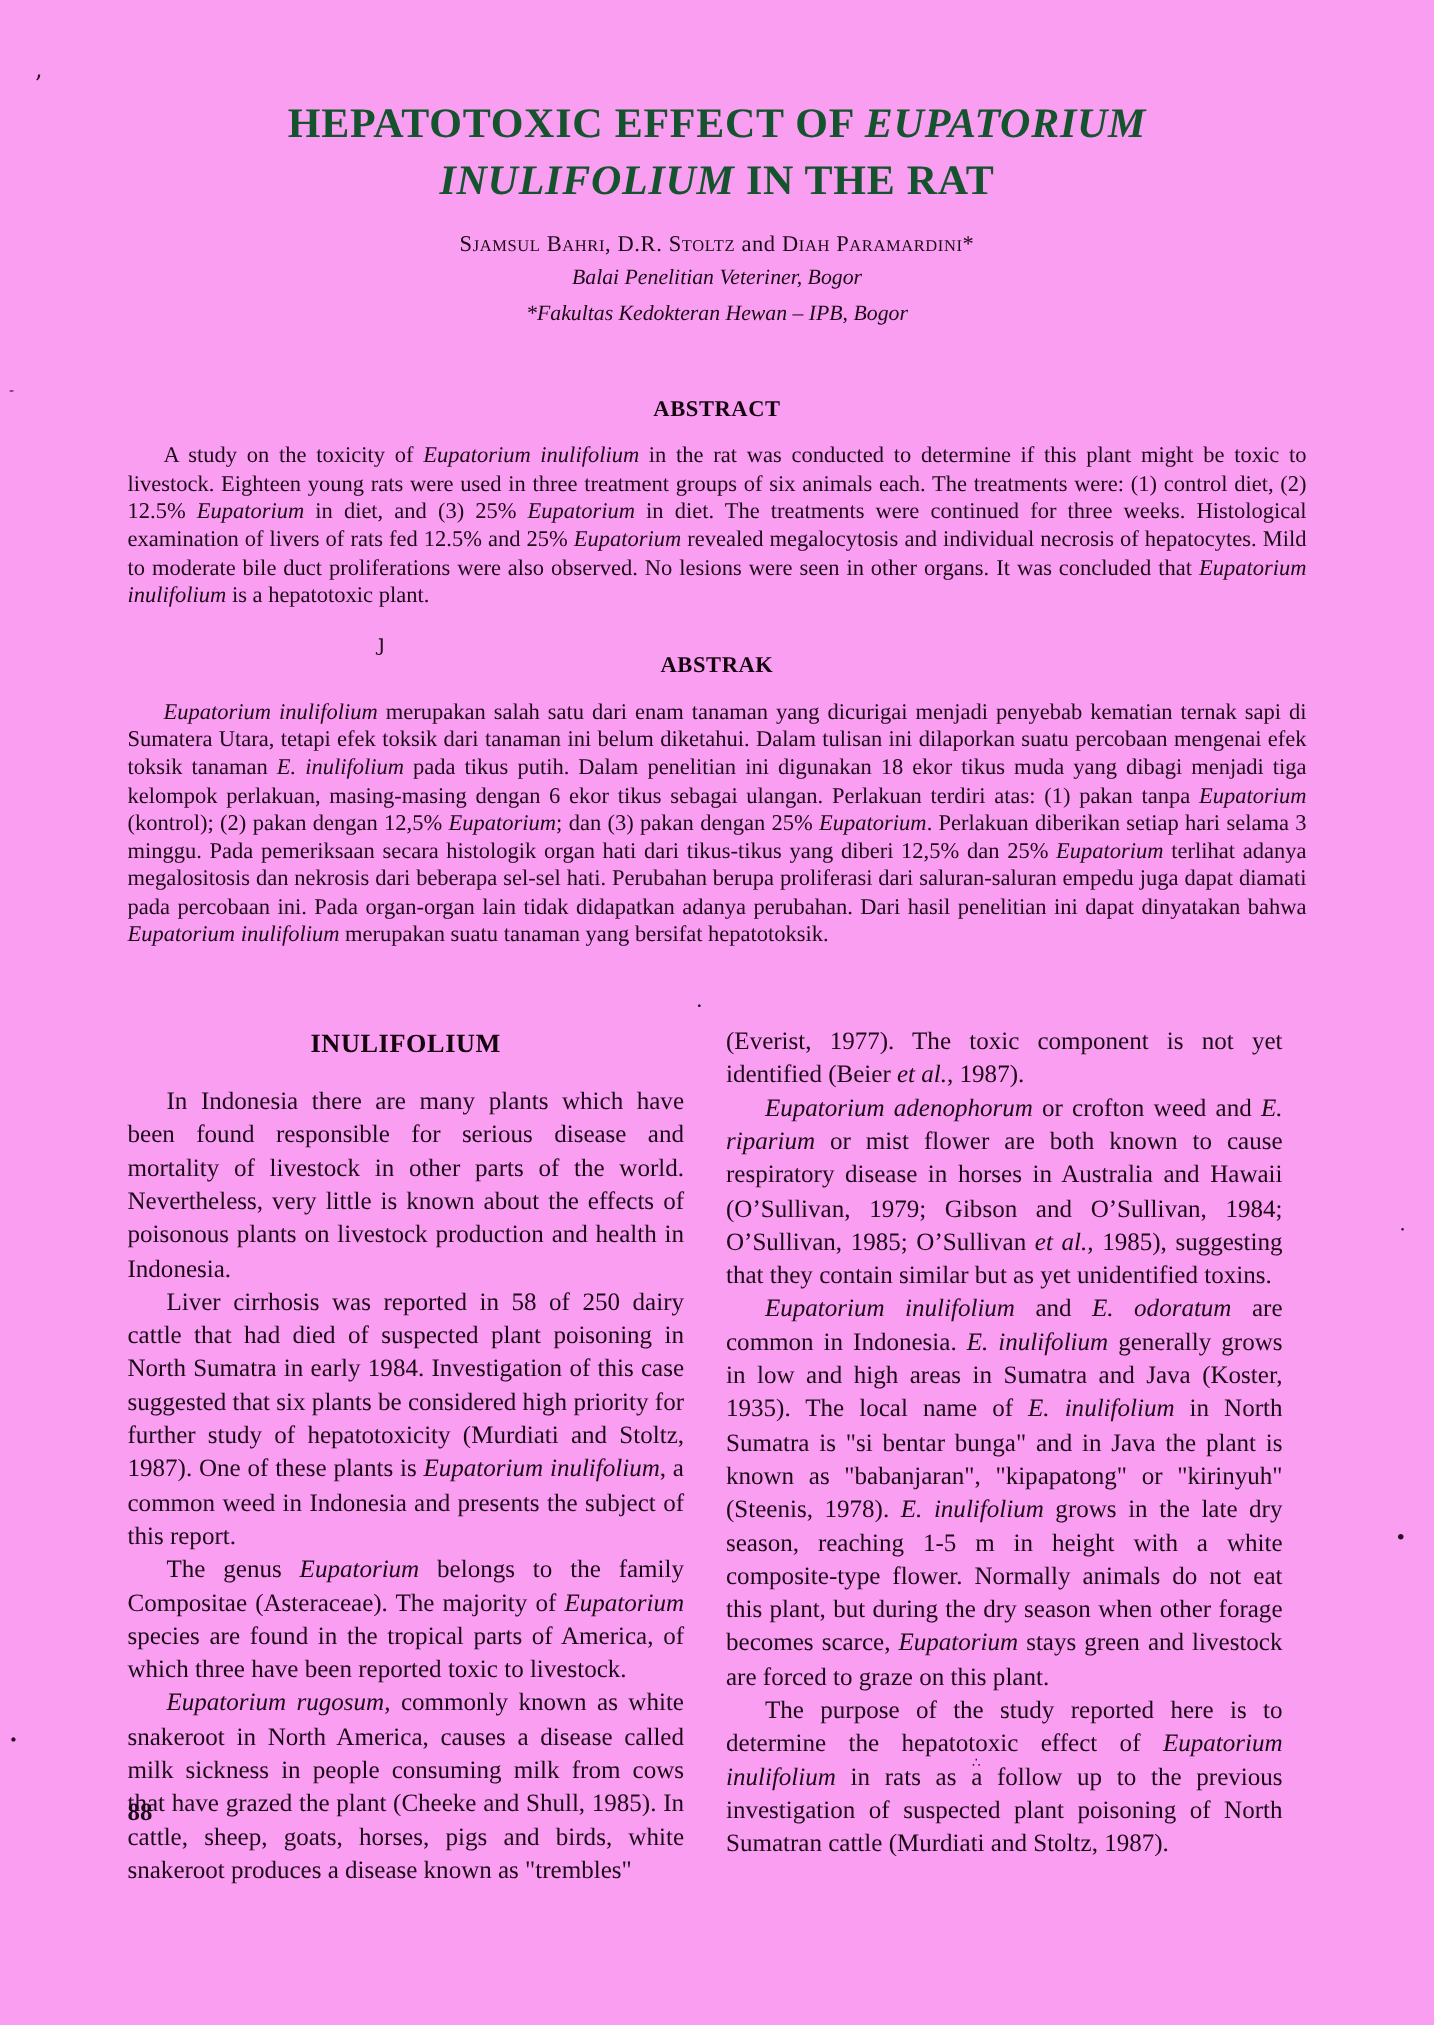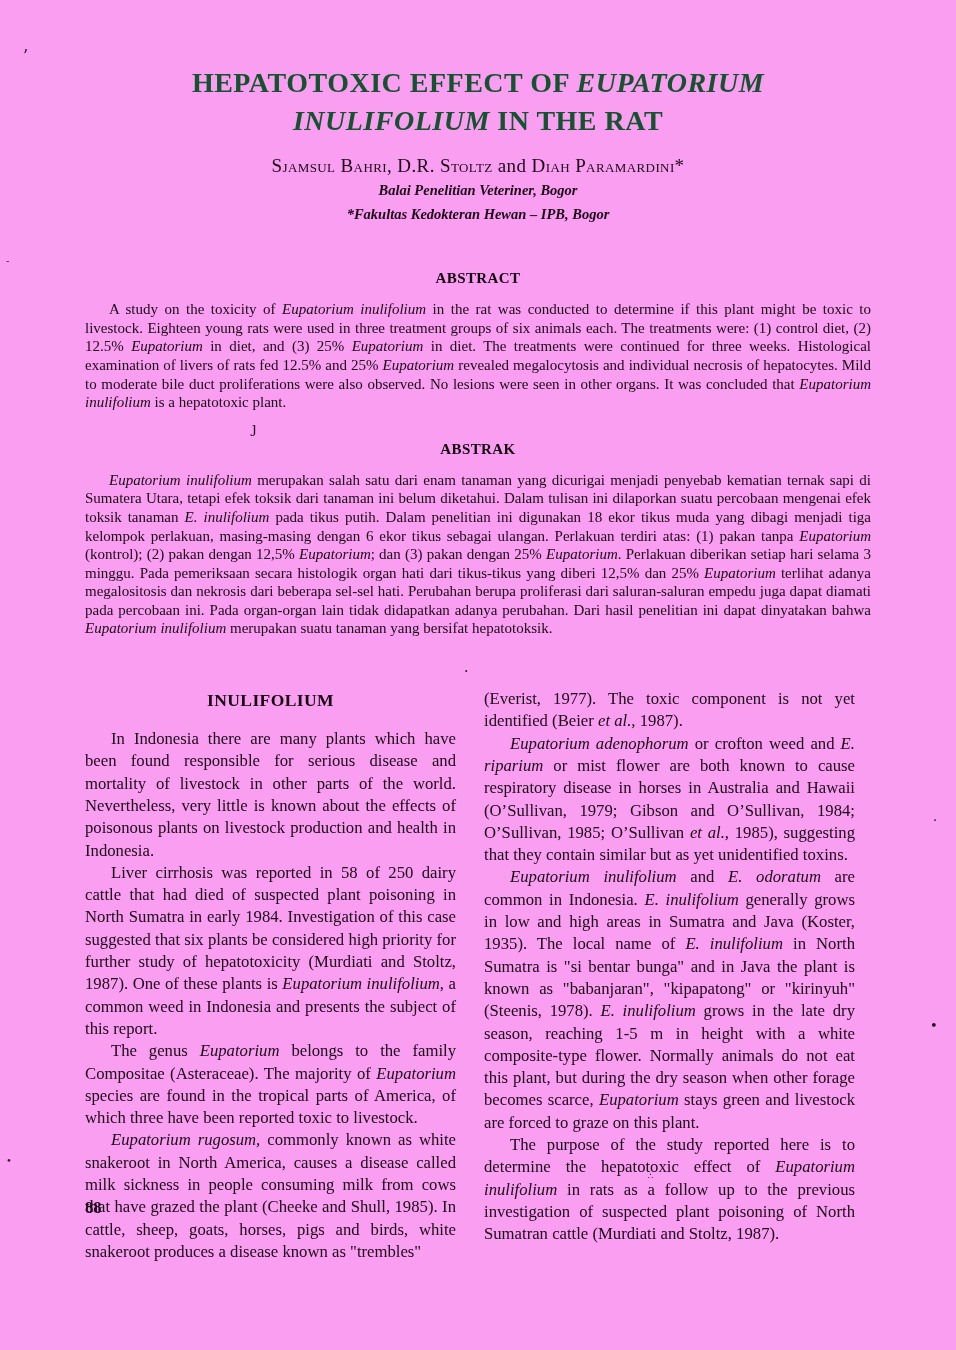--- a/index.html
+++ b/index.html
@@ -13,22 +13,22 @@
     margin:0 auto;
   }
   .front{ text-align:center; padding-top:64px; }
   .article-title{
     font-size:28px; font-weight:bold; line-height:1.36;
     margin:0 auto; max-width:580px; letter-spacing:.5px;
     color:#14532d;
   }
   .it{ font-style:italic; }
   .sc{ font-variant:small-caps; }
-  .authors{ margin-top:15px; font-size:19px; letter-spacing:.4px; }
-  .affil{ font-style:italic; font-weight:bold; font-size:14.5px; margin-top:5px; }
+  .authors{ margin-top:15px; font-size:15px; letter-spacing:.4px; }
+  .affil{ font-style:italic; font-weight:normal; font-size:14.5px; margin-top:5px; }
   .affil2{ margin-top:7px; }
   .received{ font-weight:bold; font-size:14.5px; margin-top:4px; }
   .section-head{
     text-align:center; font-weight:bold; font-size:15px;
     letter-spacing:.4px; margin:0; color:#15050f;
   }
   .abstract-head{ margin-top:47px; }
   .abstrak-head{ margin-top:29px; }
   .wide-para{
     margin:13px 85px 0; text-align:justify;

